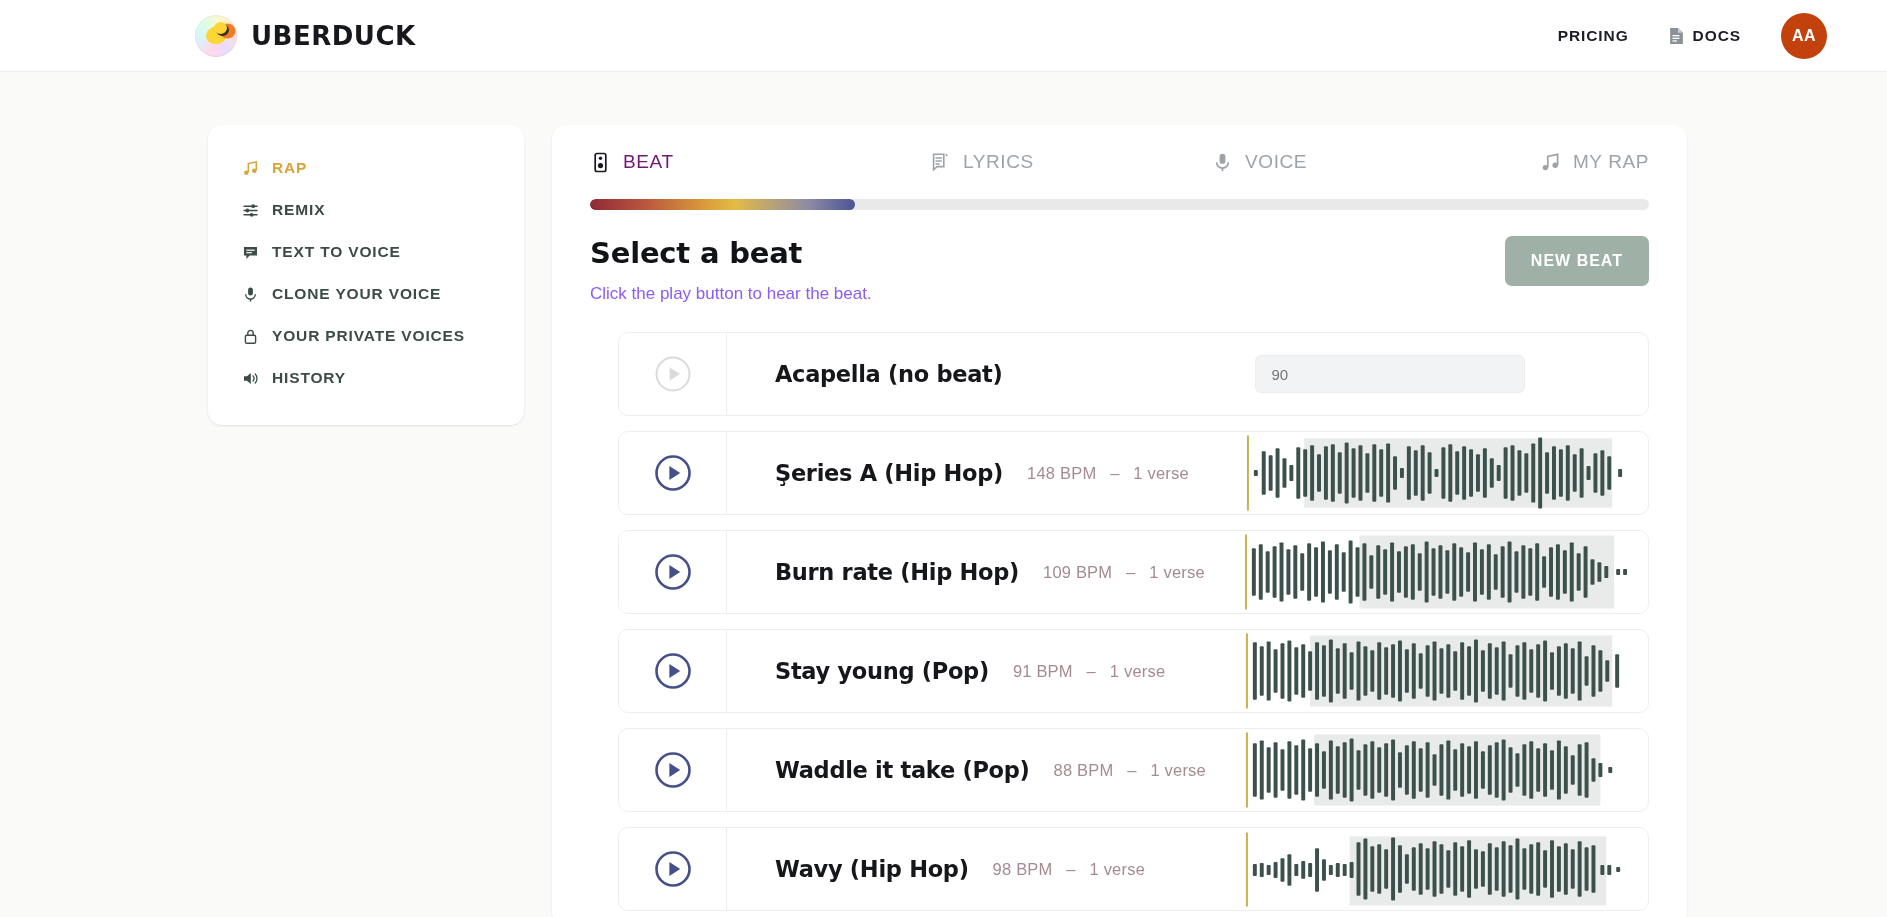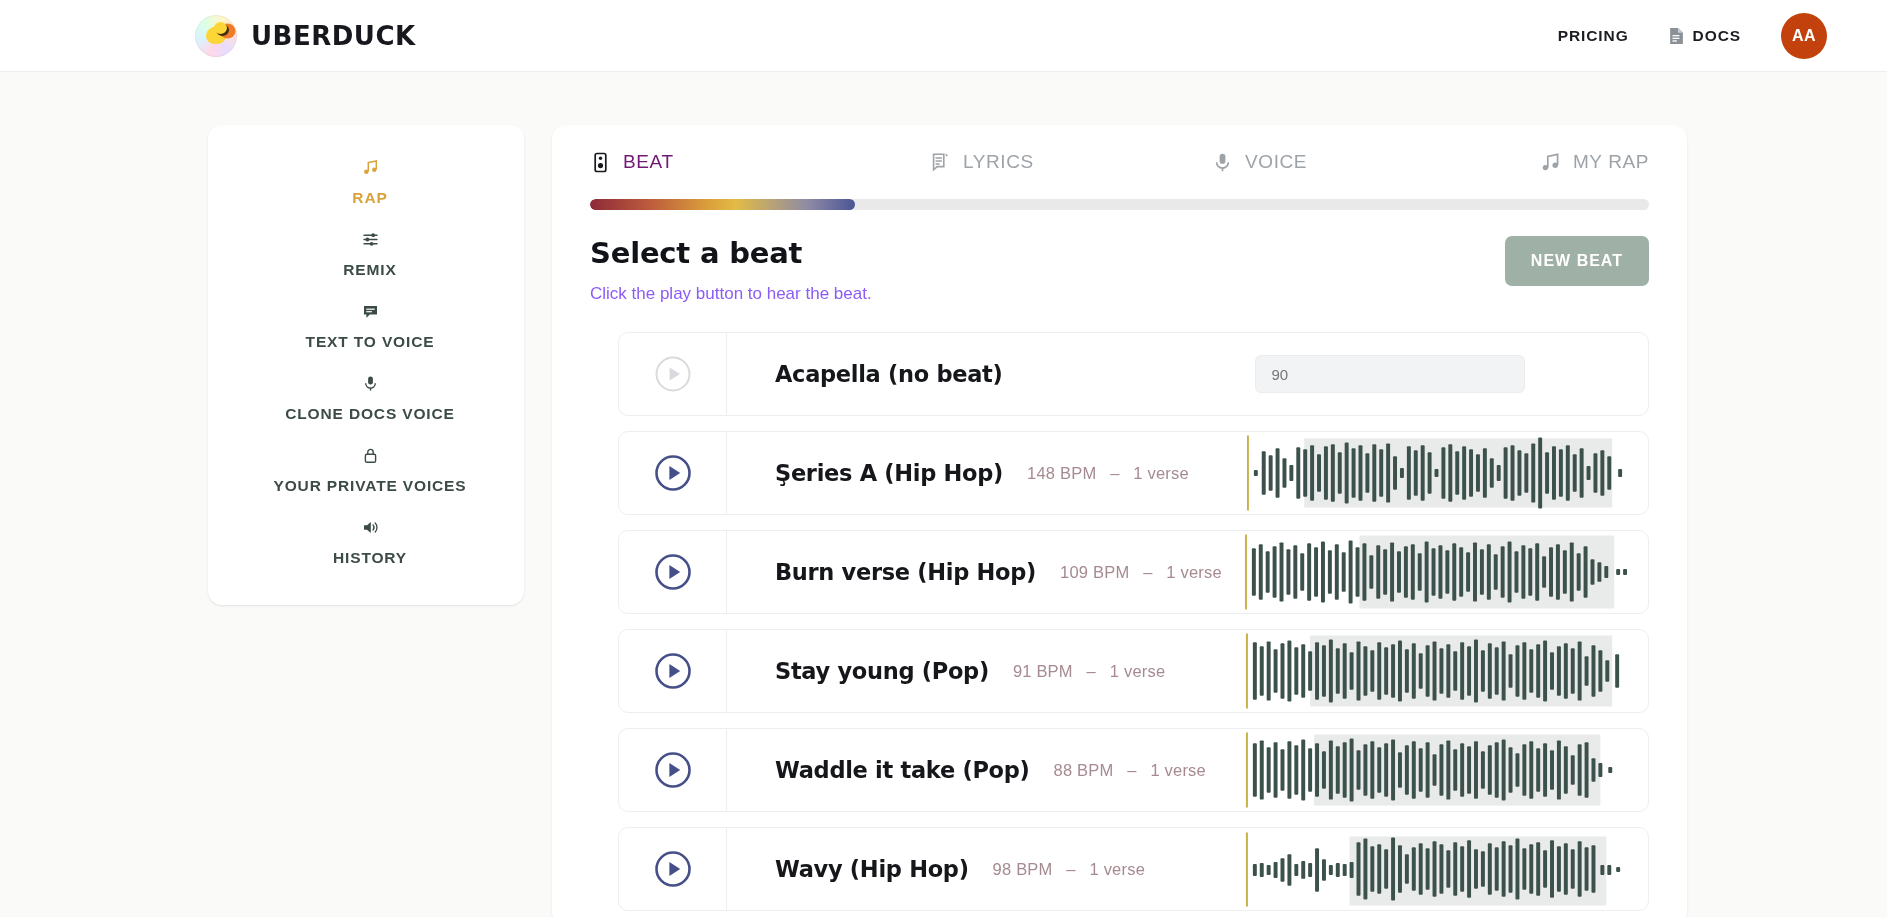--- a/index.html
+++ b/index.html
@@ -68,21 +68,21 @@
   .sidebar {
     width: 316px; background: #ffffff;
     border-radius: 14px; padding: 22px 0 26px 0;
     box-shadow: 0 1px 3px rgba(20,24,31,.07), 0 1px 1px rgba(20,24,31,.04);
     flex: none;
   }
   .side-item {
     display: flex; align-items: center; gap: 13px;
     padding: 12px 26px 12px 34px;
     font-size: 15.5px; font-weight: 600; letter-spacing: .85px;
-    color: #3c4c45; cursor: pointer; white-space: nowrap; flex-direction: column;
+    color: #3c4c45; cursor: pointer; white-space: nowrap;
   }
   .side-item.active { color: #d8a33a; }
   .side-icon { width: 17px; height: 17px; flex: none; display: block; }
 
   
   .panel {
     width: 1135px; background: #ffffff; border-radius: 14px;
     box-shadow: 0 1px 3px rgba(20,24,31,.07), 0 1px 1px rgba(20,24,31,.04);
     padding: 26px 38px 0 38px; min-height: 790px;
   }
@@ -227,21 +227,21 @@
         </svg>
         <span>TEXT TO VOICE</span>
       </div>
 
       <div class="side-item">
         <svg class="side-icon" viewBox="0 0 17 17">
           <rect x="6.1" y="1.4" width="4.8" height="8.2" rx="2.4" fill="#3c4c45"></rect>
           <path d="M3.7 8.3a4.8 4.8 0 0 0 9.6 0" fill="none" stroke="#3c4c45" stroke-width="1.4"></path>
           <line x1="8.5" y1="12.9" x2="8.5" y2="15.6" stroke="#3c4c45" stroke-width="1.4"></line>
         </svg>
-        <span>CLONE DOCS VOICE</span>
+        <span>CLONE YOUR VOICE</span>
       </div>
 
       <div class="side-item">
         <svg class="side-icon" viewBox="0 0 17 17">
           <rect x="3.4" y="7.3" width="10.2" height="8" rx="1.4" fill="none" stroke="#3c4c45" stroke-width="1.4"></rect>
           <path d="M5.8 7.3V5.1a2.7 2.7 0 0 1 5.4 0v2.2" fill="none" stroke="#3c4c45" stroke-width="1.4"></path>
         </svg>
         <span>YOUR PRIVATE VOICES</span>
       </div>
 
@@ -401,21 +401,21 @@
         </div>
 
         <div class="beat-row">
           <div class="play-cell">
             <svg class="play-btn" viewBox="0 0 38 38">
               <circle cx="19" cy="19" r="16.5" fill="none" stroke="#454f88" stroke-width="2.6"></circle>
               <path d="M15.4 12 26.2 19l-10.8 7z" fill="#454f88"></path>
             </svg>
           </div>
           <div class="beat-main">
-            <span class="beat-title">Burn verse (Hip Hop)</span>
+            <span class="beat-title">Burn rate (Hip Hop)</span>
             <span class="beat-meta">
               <span>109 BPM</span>
               <span class="dash">–</span>
               <span>1 verse</span>
             </span>
           </div>
           <div class="wave-cell">
             <svg width="392" height="82" viewBox="0 0 392 82">
               <rect x="118" y="4" width="258" height="74" fill="#e9eaea"></rect>
               <line x1="3" y1="3" x2="3" y2="79" stroke="#c9b14a" stroke-width="2"></line>

